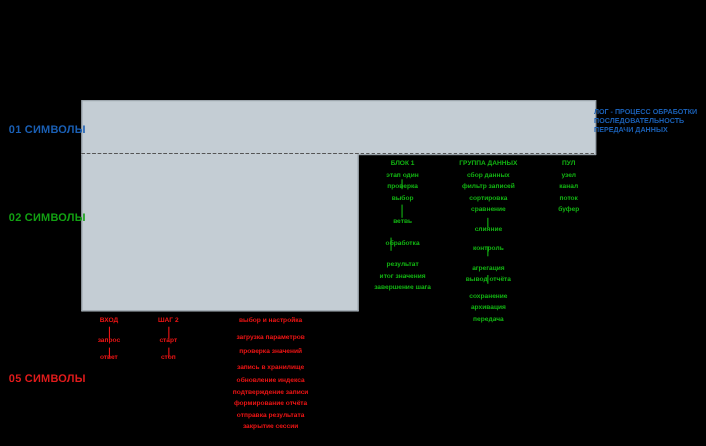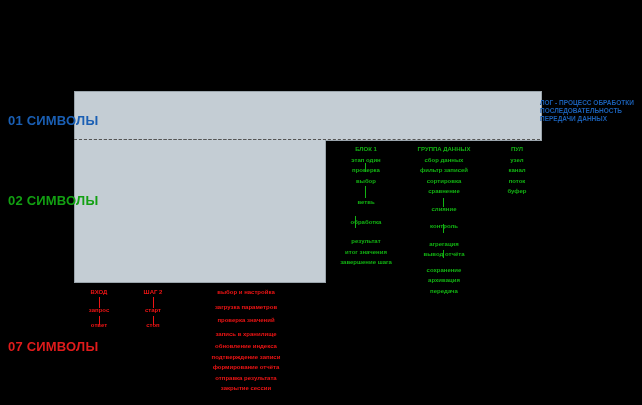--- a/index.html
+++ b/index.html
@@ -36,21 +36,21 @@
   .dash {
     position: absolute;
     left: 74px;
     top: 139px;
     width: 466px;
     height: 0;
     border-top: 1px dashed #555;
   }
   .lane {
     position: absolute;
-    font-size: 13px;
+    font-size: 10px;
     font-weight: bold;
     letter-spacing: 0.2px;
     white-space: nowrap;
   }
   .lane-1 { left: 8px;  top: 113px; color: #1a5fb4; }
   .lane-2 { left: 8px;  top: 193px; color: #12a012; }
   .lane-3 { left: 8px;  top: 339px; color: #e01b1b; }
 
   .note {
     position: absolute;
@@ -87,21 +87,21 @@
 <body>
 
 <div id="stage">
 
   <div class="panel panel-top"></div>
   <div class="panel panel-mid"></div>
   <div class="dash"></div>
 
   <div class="lane lane-1">01 СИМВОЛЫ</div>
   <div class="lane lane-2">02 СИМВОЛЫ</div>
-  <div class="lane lane-3">07 СИМВОЛЫ</div>
+  <div class="lane lane-3">05 СИМВОЛЫ</div>
 
   <div class="note note-tr">
     <div>ЛОГ - ПРОЦЕСС ОБРАБОТКИ</div>
     <div>ПОСЛЕДОВАТЕЛЬНОСТЬ</div>
     <div>ПЕРЕДАЧИ ДАННЫХ</div>
   </div>
 
   <div class="grp" style="left:338px; top:146px; width:56px;">
     <div class="node green ctr">БЛОК 1</div>
     <div class="node green ctr">этап один</div>

